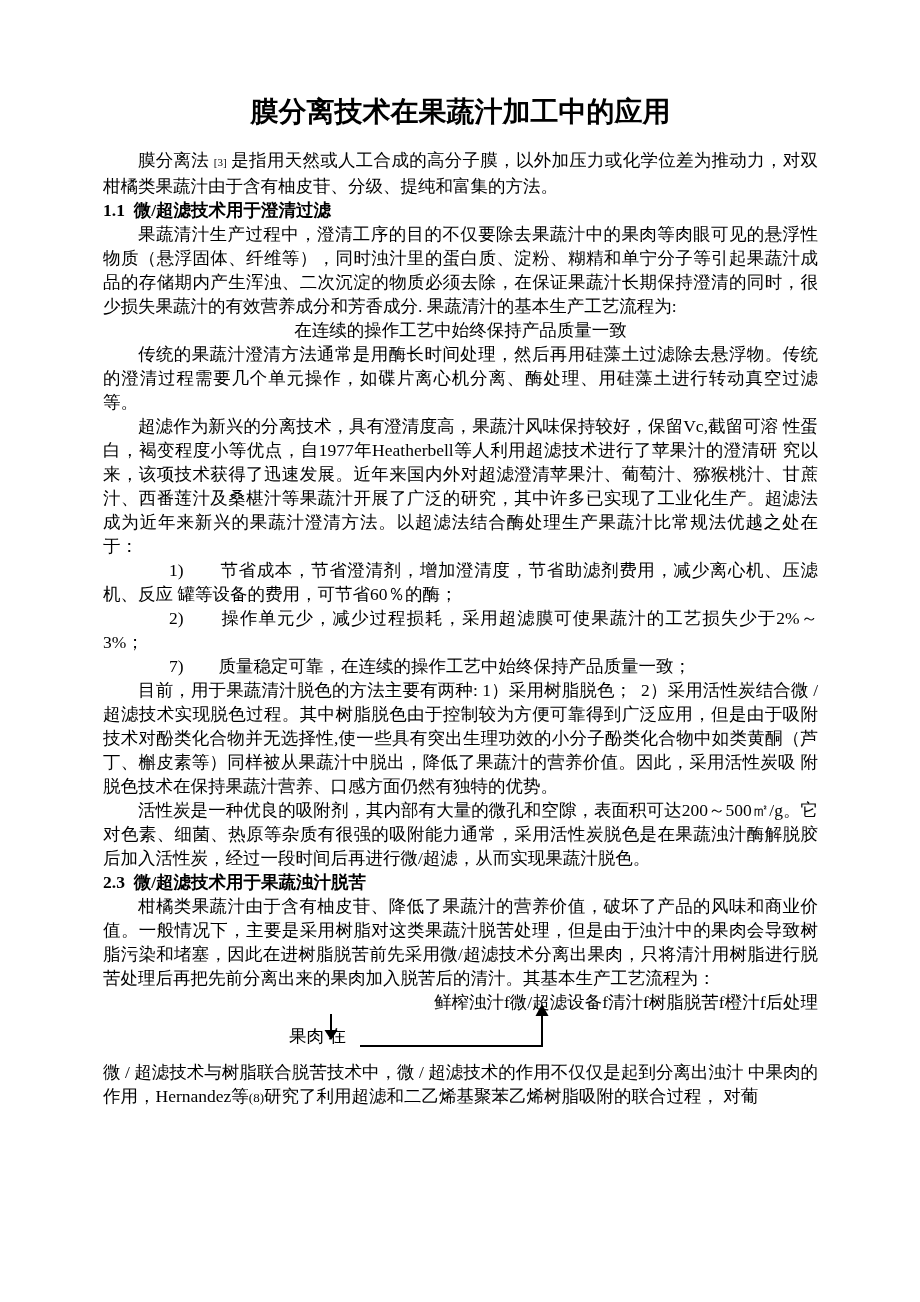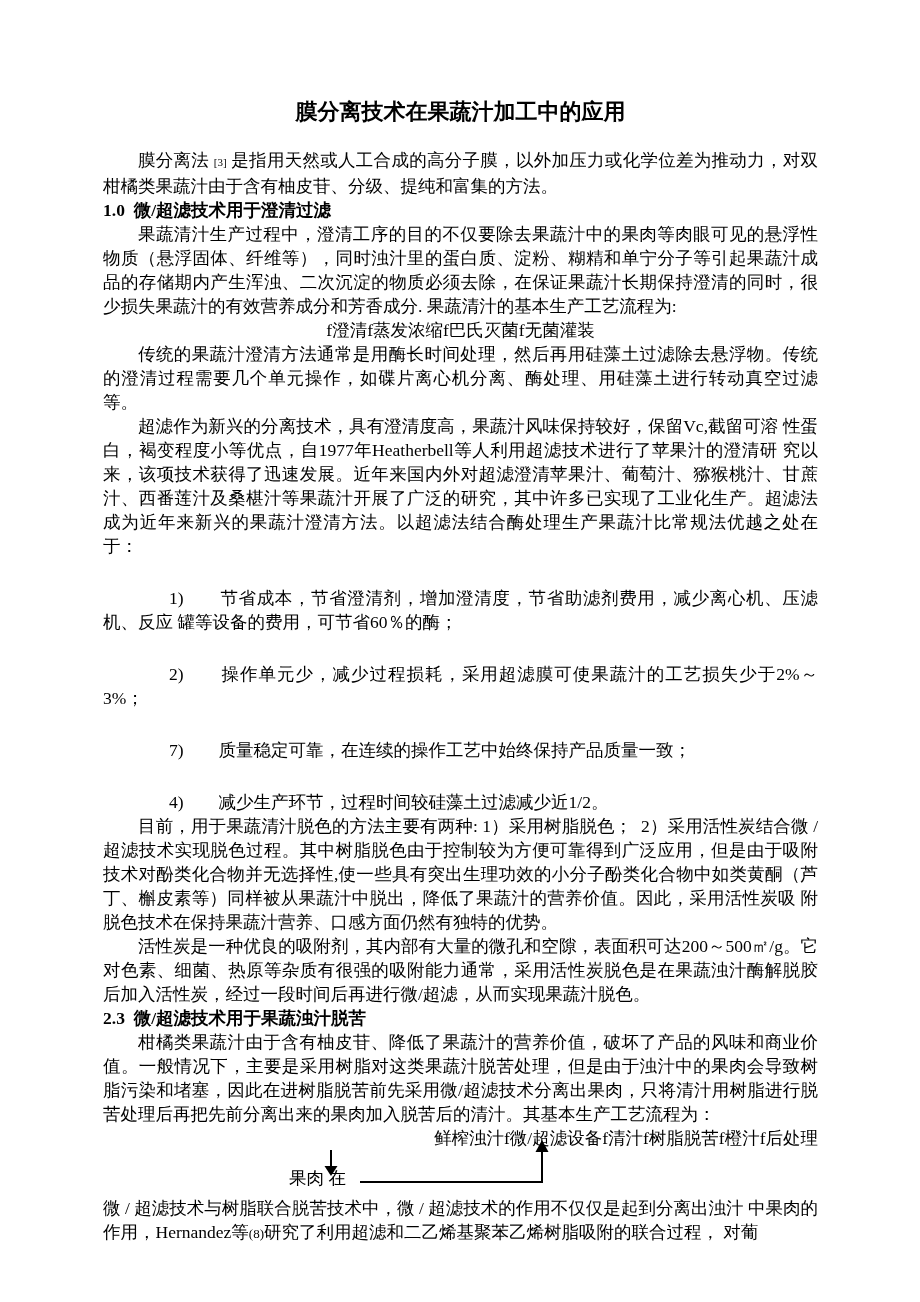--- a/index.html
+++ b/index.html
@@ -9,69 +9,68 @@
     width: 920px;
     min-height: 1302px;
     background: #ffffff;
     padding: 97px 102px 40px 103px;
     font-family: "Liberation Serif", "DejaVu Serif", serif;
     color: #000000;
     font-size: 17.5px;
     line-height: 24px;
   }
   .title {
-    font-size: 22px;
+    font-size: 28px;
     line-height: 30px;
     font-weight: bold;
     text-align: center;
     margin: 0 0 21px 0;
     white-space: pre-wrap;
   }
   .h1, .h2 {
     font-weight: bold;
     white-space: pre-wrap;
   }
   .para {
     margin: 0;
     text-align: justify;
     white-space: pre-wrap;
   }
   .indent { text-indent: 35px; }
-  .li { text-indent: 66px; margin-top: 28px; }
+  .li { text-indent: 66px; }
   .center { text-align: center; white-space: pre-wrap; }
   .ref  { font-size: 11px; }
   .ref8 { font-size: 13px; }
   .diagram { position: relative; height: 70px; text-align: right; }
   .flow3 { padding-left: 97px; white-space: pre-wrap; }
   .diagram svg { position: absolute; left: 0; top: 0; overflow: visible; }
-  .pulp { position: absolute; left: 186px; top: 40px; white-space: pre-wrap; }
+  .pulp { position: absolute; left: 186px; top: 34px; white-space: pre-wrap; }
 </style>
 </head>
 <body>
 
 <div class="page">
 
   <div class="title">膜分离技术在果蔬汁加工中的应用</div>
 
 
   <p class="para indent"><span>膜分离法 </span><span class="ref">[3]</span><span> 是指用天然或人工合成的高分子膜，以外加压力或化学位差为推动力，对双 柑橘类果蔬汁由于含有柚皮苷、分级、提纯和富集的方法。</span></p>
 
-  <div class="h2">1.0  微/超滤技术用于澄清过滤</div>
+  <div class="h2">1.1  微/超滤技术用于澄清过滤</div>
 
   <p class="para indent">果蔬清汁生产过程中，澄清工序的目的不仅要除去果蔬汁中的果肉等肉眼可见的悬浮性物质（悬浮固体、纤维等），同时浊汁里的蛋白质、淀粉、糊精和单宁分子等引起果蔬汁成 品的存储期内产生浑浊、二次沉淀的物质必须去除，在保证果蔬汁长期保持澄清的同时，很 少损失果蔬汁的有效营养成分和芳香成分. 果蔬清汁的基本生产工艺流程为:</p>
 
-  <div class="center">f澄清f蒸发浓缩f巴氏灭菌f无菌灌装</div>
+  <div class="center">在连续的操作工艺中始终保持产品质量一致</div>
 
   <p class="para indent">传统的果蔬汁澄清方法通常是用酶长时间处理，然后再用硅藻土过滤除去悬浮物。传统的澄清过程需要几个单元操作，如碟片离心机分离、酶处理、用硅藻土进行转动真空过滤等。</p>
   <p class="para indent">超滤作为新兴的分离技术，具有澄清度高，果蔬汁风味保持较好，保留Vc,截留可溶 性蛋白，褐变程度小等优点，自1977年Heatherbell等人利用超滤技术进行了苹果汁的澄清研 究以来，该项技术获得了迅速发展。近年来国内外对超滤澄清苹果汁、葡萄汁、猕猴桃汁、甘蔗汁、西番莲汁及桑椹汁等果蔬汁开展了广泛的研究，其中许多已实现了工业化生产。超滤法成为近年来新兴的果蔬汁澄清方法。以超滤法结合酶处理生产果蔬汁比常规法优越之处在于：</p>
 
   <p class="para li">1)　　节省成本，节省澄清剂，增加澄清度，节省助滤剂费用，减少离心机、压滤机、反应 罐等设备的费用，可节省60％的酶；</p>
   <p class="para li">2)　　操作单元少，减少过程损耗，采用超滤膜可使果蔬汁的工艺损失少于2%～3%；</p>
   <p class="para li">7)　　质量稳定可靠，在连续的操作工艺中始终保持产品质量一致；</p>
-  <p class="para li">4)　　减少生产环节，过程时间较硅藻土过滤减少近1/2。</p>
 
 
   <p class="para indent">目前，用于果蔬清汁脱色的方法主要有两种: 1）采用树脂脱色；  2）采用活性炭结合微 / 超滤技术实现脱色过程。其中树脂脱色由于控制较为方便可靠得到广泛应用，但是由于吸附 技术对酚类化合物并无选择性,使一些具有突出生理功效的小分子酚类化合物中如类黄酮（芦丁、槲皮素等）同样被从果蔬汁中脱出，降低了果蔬汁的营养价值。因此，采用活性炭吸 附脱色技术在保持果蔬汁营养、口感方面仍然有独特的优势。</p>
   <p class="para indent">活性炭是一种优良的吸附剂，其内部有大量的微孔和空隙，表面积可达200～500㎡/g。它对色素、细菌、热原等杂质有很强的吸附能力通常，采用活性炭脱色是在果蔬浊汁酶解脱胶后加入活性炭，经过一段时间后再进行微/超滤，从而实现果蔬汁脱色。</p>
 
   <div class="h2">2.3  微/超滤技术用于果蔬浊汁脱苦</div>
 
   <p class="para indent">柑橘类果蔬汁由于含有柚皮苷、降低了果蔬汁的营养价值，破坏了产品的风味和商业价值。一般情况下，主要是采用树脂对这类果蔬汁脱苦处理，但是由于浊汁中的果肉会导致树脂污染和堵塞，因此在进树脂脱苦前先采用微/超滤技术分离出果肉，只将清汁用树脂进行脱苦处理后再把先前分离出来的果肉加入脱苦后的清汁。其基本生产工艺流程为：</p>
 
   <div class="diagram">

